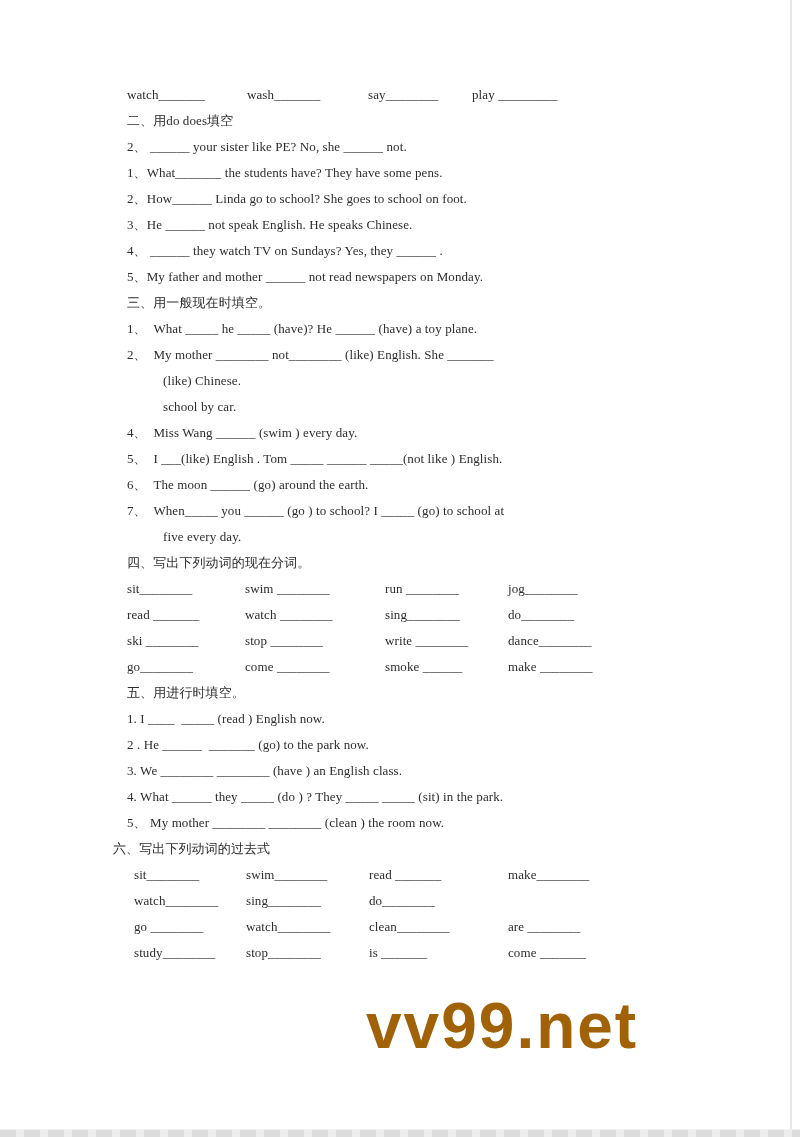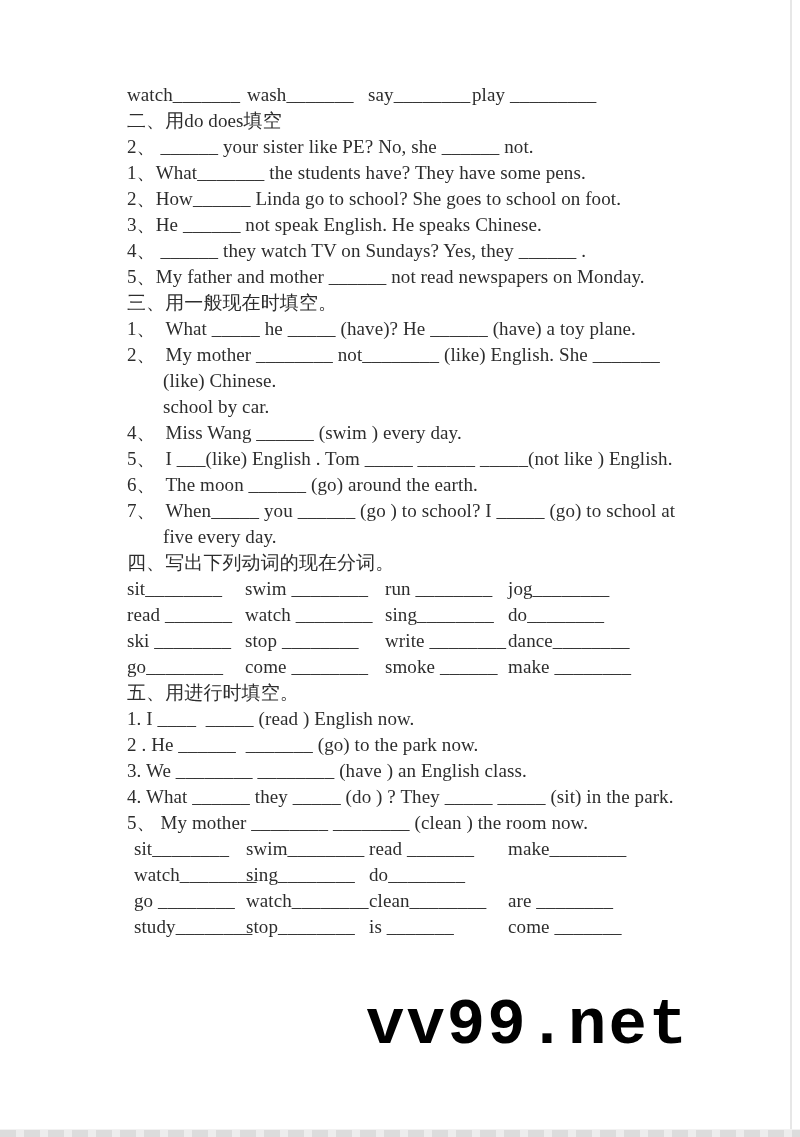--- a/index.html
+++ b/index.html
@@ -12,40 +12,40 @@
     color:#2d2d2d;
   }
   .content {
     position:absolute;
     left:127px; top:82px; width:625px;
     z-index:2;
   }
   .line {
     height:26px;
     line-height:26px;
-    font-size:19px;
+    font-size:13px;
     white-space:pre;
     letter-spacing:0.1px;
   }
   .row4 { display:grid; }
   .g-top { grid-template-columns:120px 121px 104px 1fr; }
   .g-s4  { grid-template-columns:118px 140px 123px 1fr; }
   .g-s6  { grid-template-columns:112px 123px 139px 1fr; padding-left:7px; }
   .indent { padding-left:36px; }
   .h-out { margin-left:-14px; }
   .watermark {
     position:absolute;
     left:366px; top:994px;
     z-index:1;
-    font-family:Liberation Mono, monospace;
+    font-family:Liberation Sans, sans-serif;
     font-weight:700;
     font-size:64px;
     line-height:64px;
     letter-spacing:2px;
-    color:#000000;
+    color:#a16207;
     user-select:none;
   }
   .right-edge-line {
     position:absolute;
     top:0; bottom:7px;
     right:8px;
     width:2px;
     background:#e7e7e7;
     z-index:0;
   }
@@ -124,20 +124,21 @@
       <span>make ________</span>
     </div>
 
     <div class="line">五、用进行时填空。</div>
     <div class="line">1. I ____  _____ (read ) English now.</div>
     <div class="line">2 . He ______  _______ (go) to the park now.</div>
     <div class="line">3. We ________ ________ (have ) an English class.</div>
     <div class="line">4. What ______ they _____ (do ) ? They _____ _____ (sit) in the park.</div>
     <div class="line">5、 My mother ________ ________ (clean ) the room now.</div>
 
+    <div class="line h-out">六、写出下列动词的过去式</div>
     <div class="line row4 g-s6">
       <span>sit________</span>
       <span>swim________</span>
       <span>read _______</span>
       <span>make________</span>
     </div>
     <div class="line row4 g-s6">
       <span>watch________</span>
       <span>sing________</span>
       <span>do________</span>

